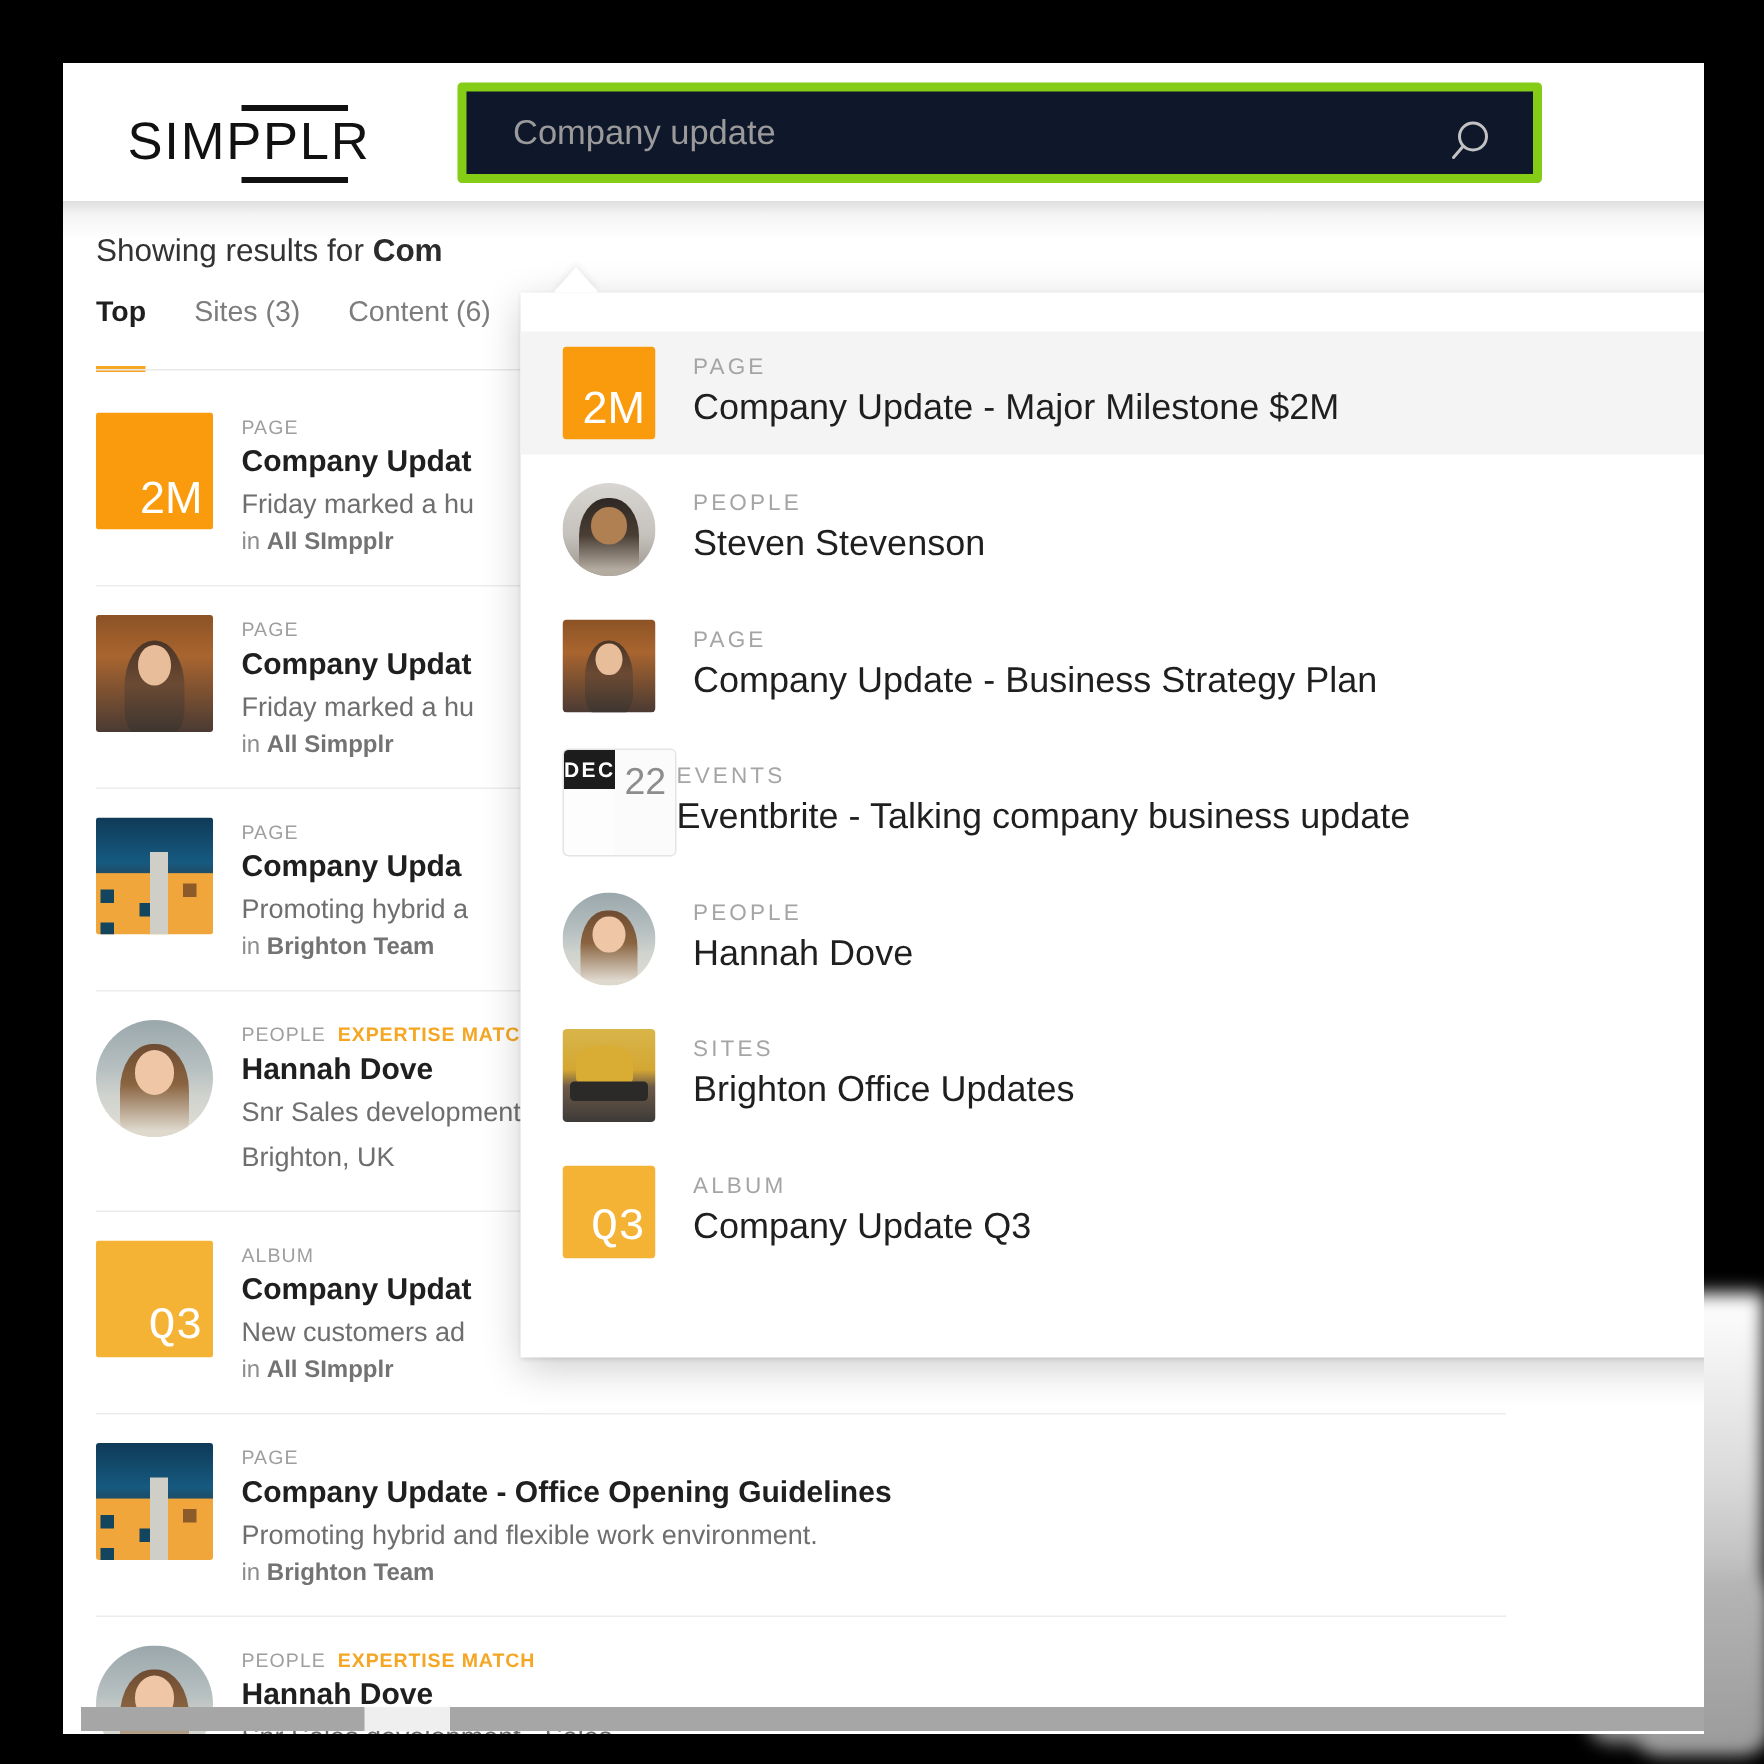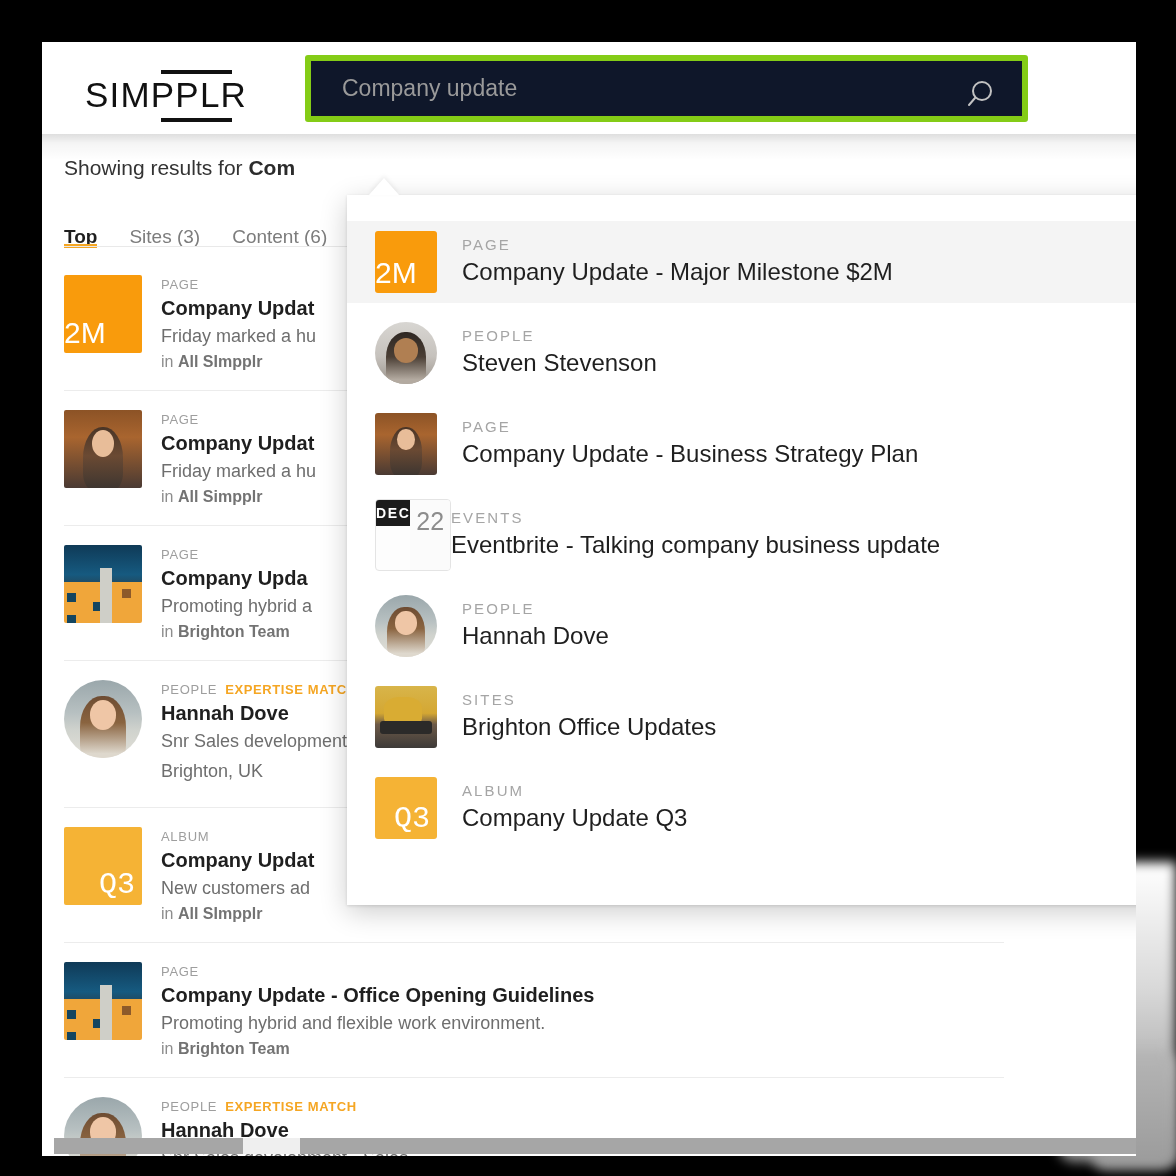--- a/index.html
+++ b/index.html
@@ -156,21 +156,21 @@
     top: 68px;
     display: flex;
     align-items: flex-end;
     height: 46px;
   }
   .tab {
     position: relative;
     font-size: 19px;
     color: #7c7c7c;
     margin-right: 32px;
-    padding-bottom: 0;
+    padding-bottom: 28px;
     white-space: nowrap;
     cursor: pointer;
   }
   .tab.active { color: #1f1f1f; font-weight: 700; }
   .tab.active::after {
     content: "";
     position: absolute;
     left: 0; bottom: 0;
     width: 100%; height: 4px;
     background: #f5a623;
@@ -245,21 +245,21 @@
     font-size: 16px;
     color: #8d8d8d;
     white-space: nowrap;
   }
   .meta-in .site-link { color: #737373; font-weight: 700; }
 
   
   .tile-2m {
     width: 100%; height: 100%;
     background: #f99b0c;
-    display: flex; align-items: flex-end; justify-content: flex-start;
+    display: flex; align-items: flex-end; justify-content: flex-end;
     box-sizing: border-box; padding: 0 7px 3px 0;
   }
   .tile-2m span { color: #fff; font-size: 30px; font-weight: 400; line-height: 34px; }
   .tile-q3 {
     width: 100%; height: 100%;
     background: #f5b335;
     display: flex; align-items: flex-end; justify-content: flex-end;
     box-sizing: border-box; padding: 0 7px 3px 0;
   }
   .tile-q3 span { color: #fff; font-size: 30px; font-weight: 400; line-height: 34px; font-family: Liberation Mono, monospace; }

